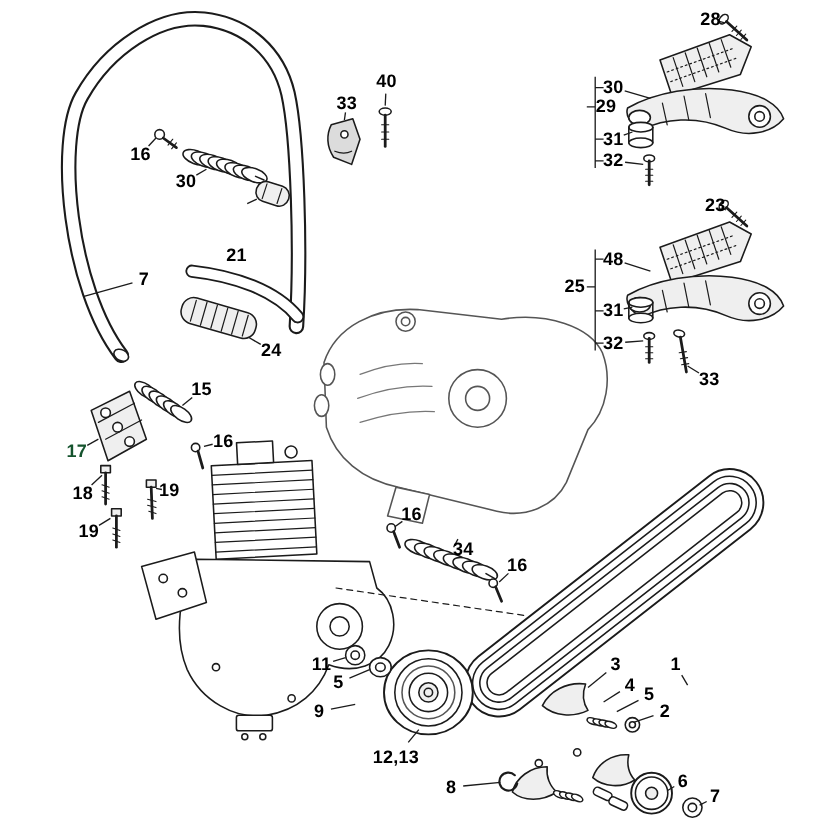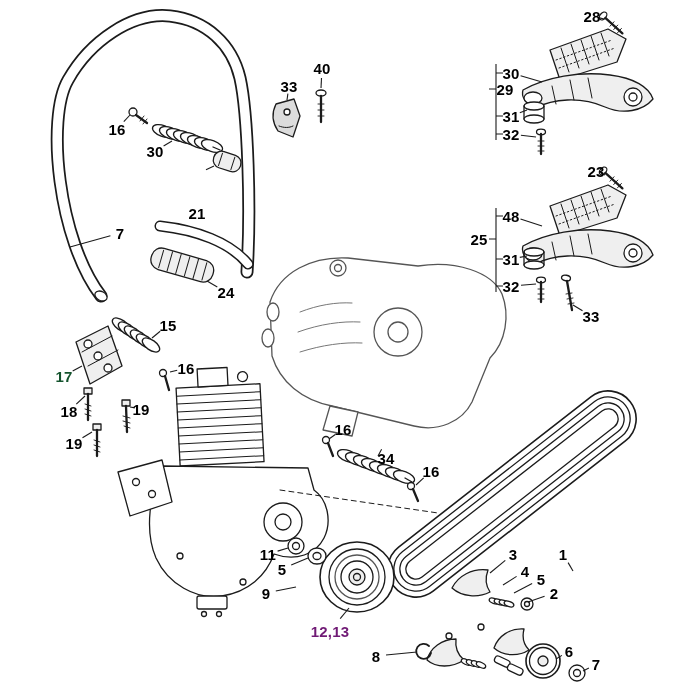--- a/index.html
+++ b/index.html
@@ -416,21 +416,21 @@
       <div class="plabel" style="left: 479px; top: 239px; color: rgb(0, 0, 0);">25</div>
       <div class="plabel" style="left: 511px; top: 259px; color: rgb(0, 0, 0);">31</div>
       <div class="plabel" style="left: 511px; top: 286px; color: rgb(0, 0, 0);">32</div>
       <div class="plabel" style="left: 591px; top: 316px; color: rgb(0, 0, 0);">33</div>
       <div class="plabel" style="left: 343px; top: 429px; color: rgb(0, 0, 0);">16</div>
       <div class="plabel" style="left: 386px; top: 458px; color: rgb(0, 0, 0);">34</div>
       <div class="plabel" style="left: 431px; top: 471px; color: rgb(0, 0, 0);">16</div>
       <div class="plabel" style="left: 268px; top: 554px; color: rgb(0, 0, 0);">11</div>
       <div class="plabel" style="left: 282px; top: 569px; color: rgb(0, 0, 0);">5</div>
       <div class="plabel" style="left: 266px; top: 593px; color: rgb(0, 0, 0);">9</div>
-      <div class="plabel" style="left: 330px; top: 631px; color: #701a75;">12,13</div>
+      <div class="plabel" style="left: 330px; top: 631px; color: #000000;">12,13</div>
       <div class="plabel" style="left: 376px; top: 656px; color: rgb(0, 0, 0);">8</div>
       <div class="plabel" style="left: 513px; top: 554px; color: rgb(0, 0, 0);">3</div>
       <div class="plabel" style="left: 563px; top: 554px; color: rgb(0, 0, 0);">1</div>
       <div class="plabel" style="left: 525px; top: 571px; color: rgb(0, 0, 0);">4</div>
       <div class="plabel" style="left: 541px; top: 579px; color: rgb(0, 0, 0);">5</div>
       <div class="plabel" style="left: 554px; top: 593px; color: rgb(0, 0, 0);">2</div>
       <div class="plabel" style="left: 569px; top: 651px; color: rgb(0, 0, 0);">6</div>
       <div class="plabel" style="left: 596px; top: 664px; color: rgb(0, 0, 0);">7</div>
     </div>
 

